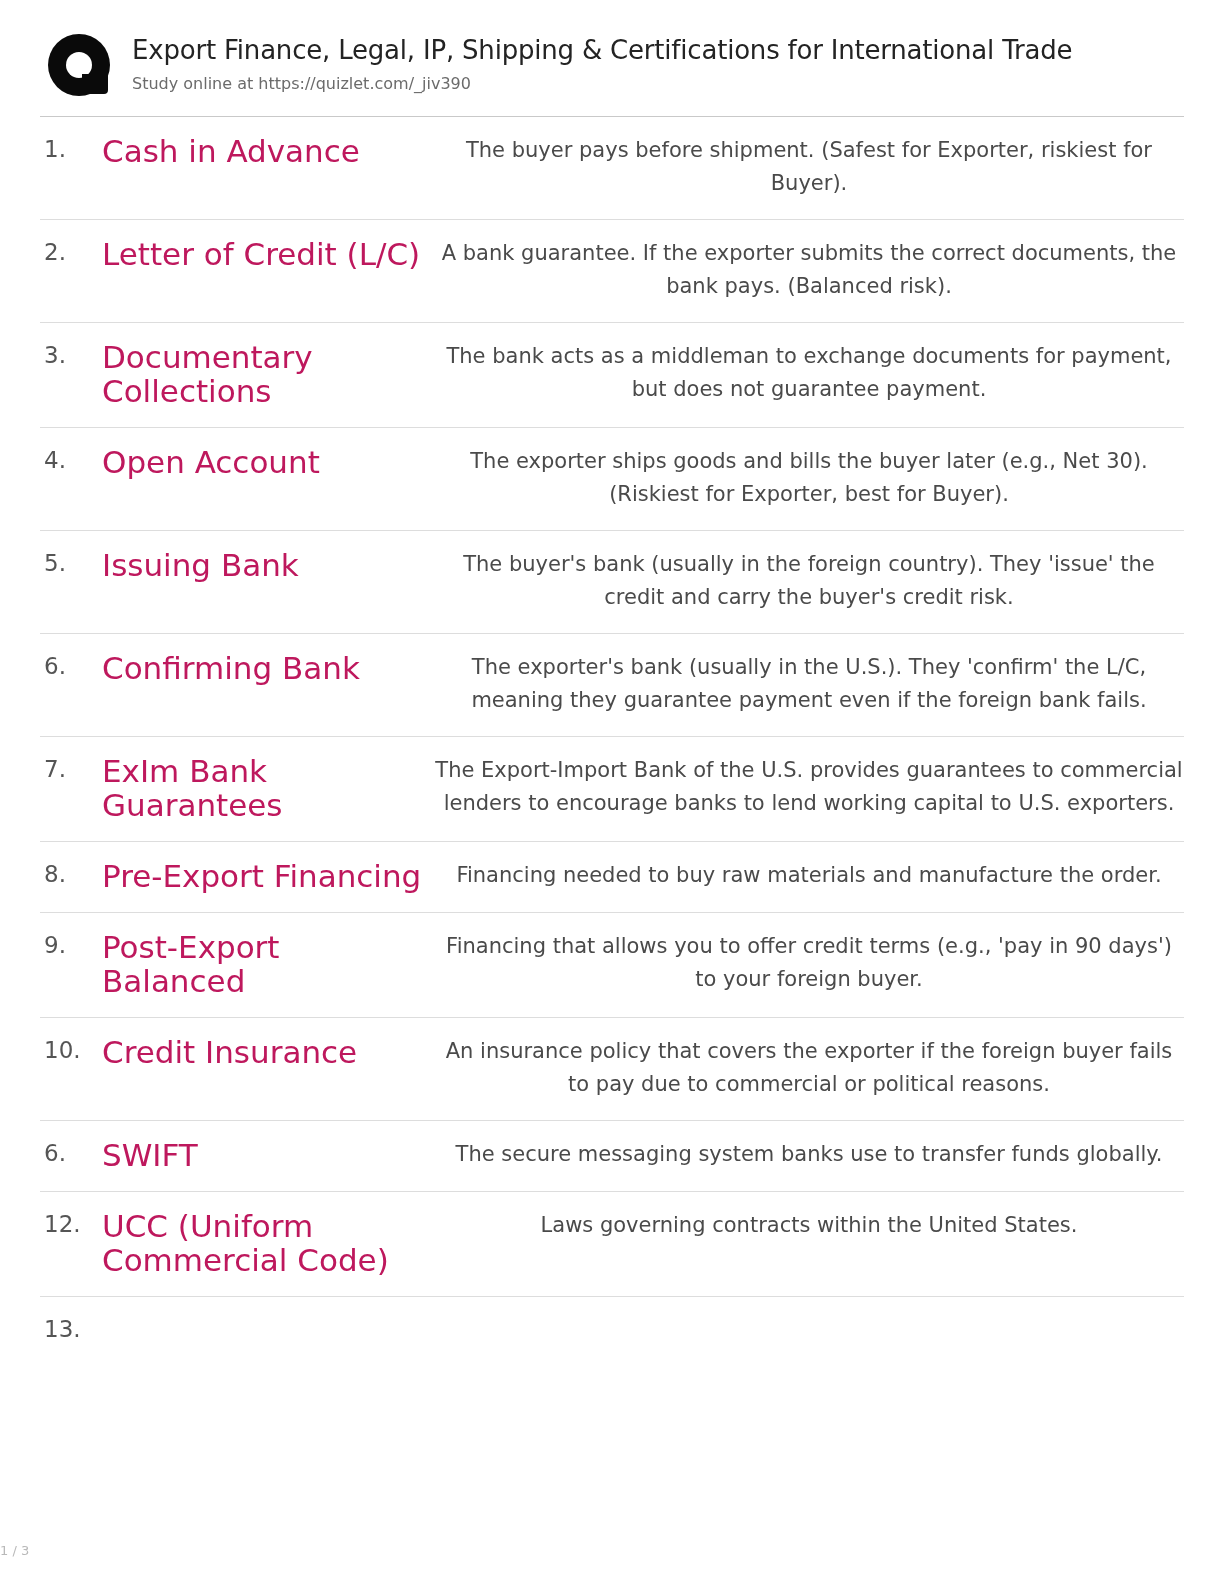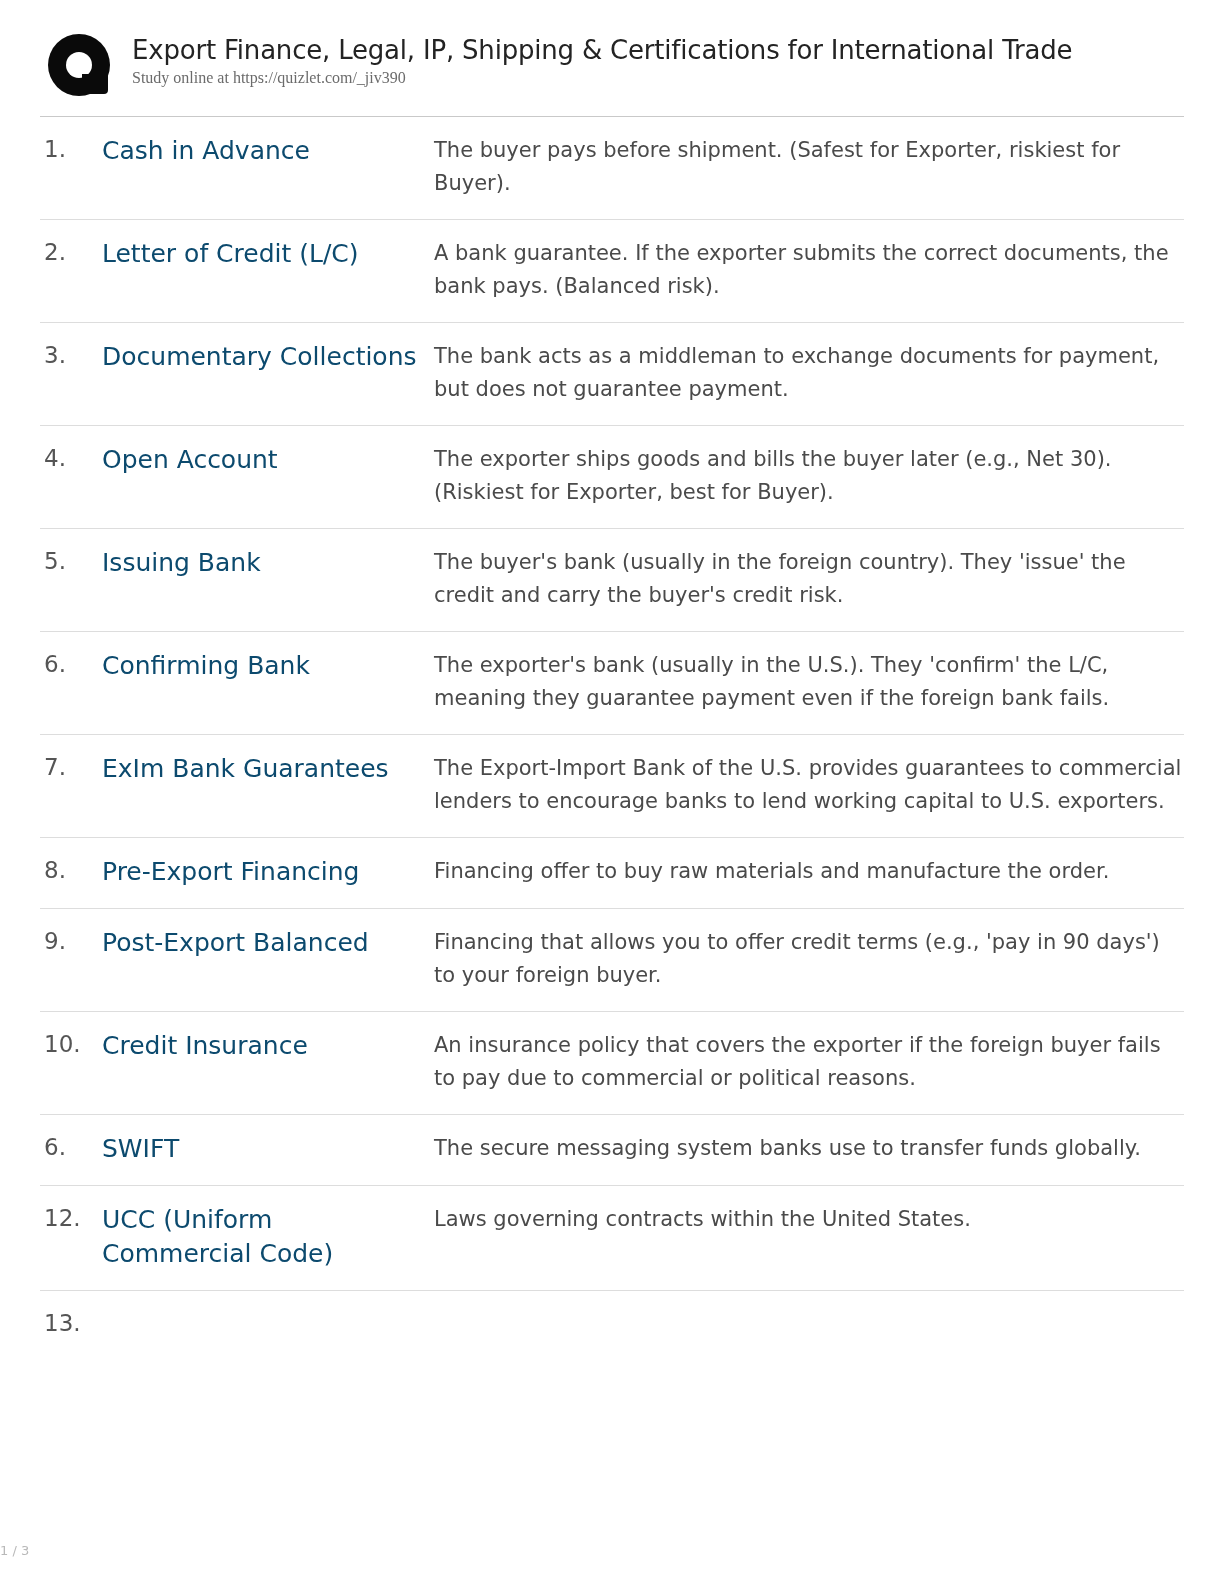--- a/index.html
+++ b/index.html
@@ -74,22 +74,22 @@
     line-height: 36px;
     color: #232323;
     font-weight: 400;
     white-space: nowrap;
     letter-spacing: -0.2px;
   }
   .doc-sub {
     font-size: 16px;
     line-height: 20px;
     color: #6b6b6b;
-    font-weight: 400;
-    font-family: Liberation Serif, serif;
+    margin-top: 6px;
+    font-weight: 400;
   }
 
   
   .terms {
     width: 100%;
     border-collapse: collapse;
     table-layout: fixed;
   }
   .terms tr {
     border-top: 1px solid #dddddd;
@@ -105,35 +105,36 @@
     width: 58px;
     font-size: 23px;
     line-height: 31px;
     color: #555555;
     text-align: left;
     padding-left: 4px !important;
     font-weight: 400;
   }
   .col-term {
     width: 320px;
-    font-size: 25px;
+    font-size: 31px;
     line-height: 34px;
-    color: #0c4a6e;
+    color: #be185d;
     font-weight: 400;
     padding-right: 8px !important;
     word-wrap: break-word;
     overflow-wrap: break-word;
     hyphens: auto;
   }
   .col-def {
     font-size: 21px;
     line-height: 33px;
     color: #4a4a4a;
     font-weight: 400;
     padding-left: 4px !important;
+    text-align: center;
   }
   .empty-row td {
     height: 40px;
     padding-bottom: 6px;
     margin-top: 28px;
   }
   .footer {
     position: absolute;
     left: 0;
     right: 0;
@@ -201,21 +202,21 @@
 
       <tr>
         <td class="col-num">7.</td>
         <td class="col-term">ExIm Bank Guarantees</td>
         <td class="col-def">The Export-Import Bank of the U.S. provides guarantees to commercial lenders to encourage banks to lend working capital to U.S. exporters.</td>
       </tr>
 
       <tr>
         <td class="col-num">8.</td>
         <td class="col-term">Pre-Export Financing</td>
-        <td class="col-def">Financing offer to buy raw materials and manufacture the order.</td>
+        <td class="col-def">Financing needed to buy raw materials and manufacture the order.</td>
       </tr>
 
       <tr>
         <td class="col-num">9.</td>
         <td class="col-term">Post-Export Balanced</td>
         <td class="col-def">Financing that allows you to offer credit terms (e.g., 'pay in 90 days') to your foreign buyer.</td>
       </tr>
 
       <tr>
         <td class="col-num">10.</td>

